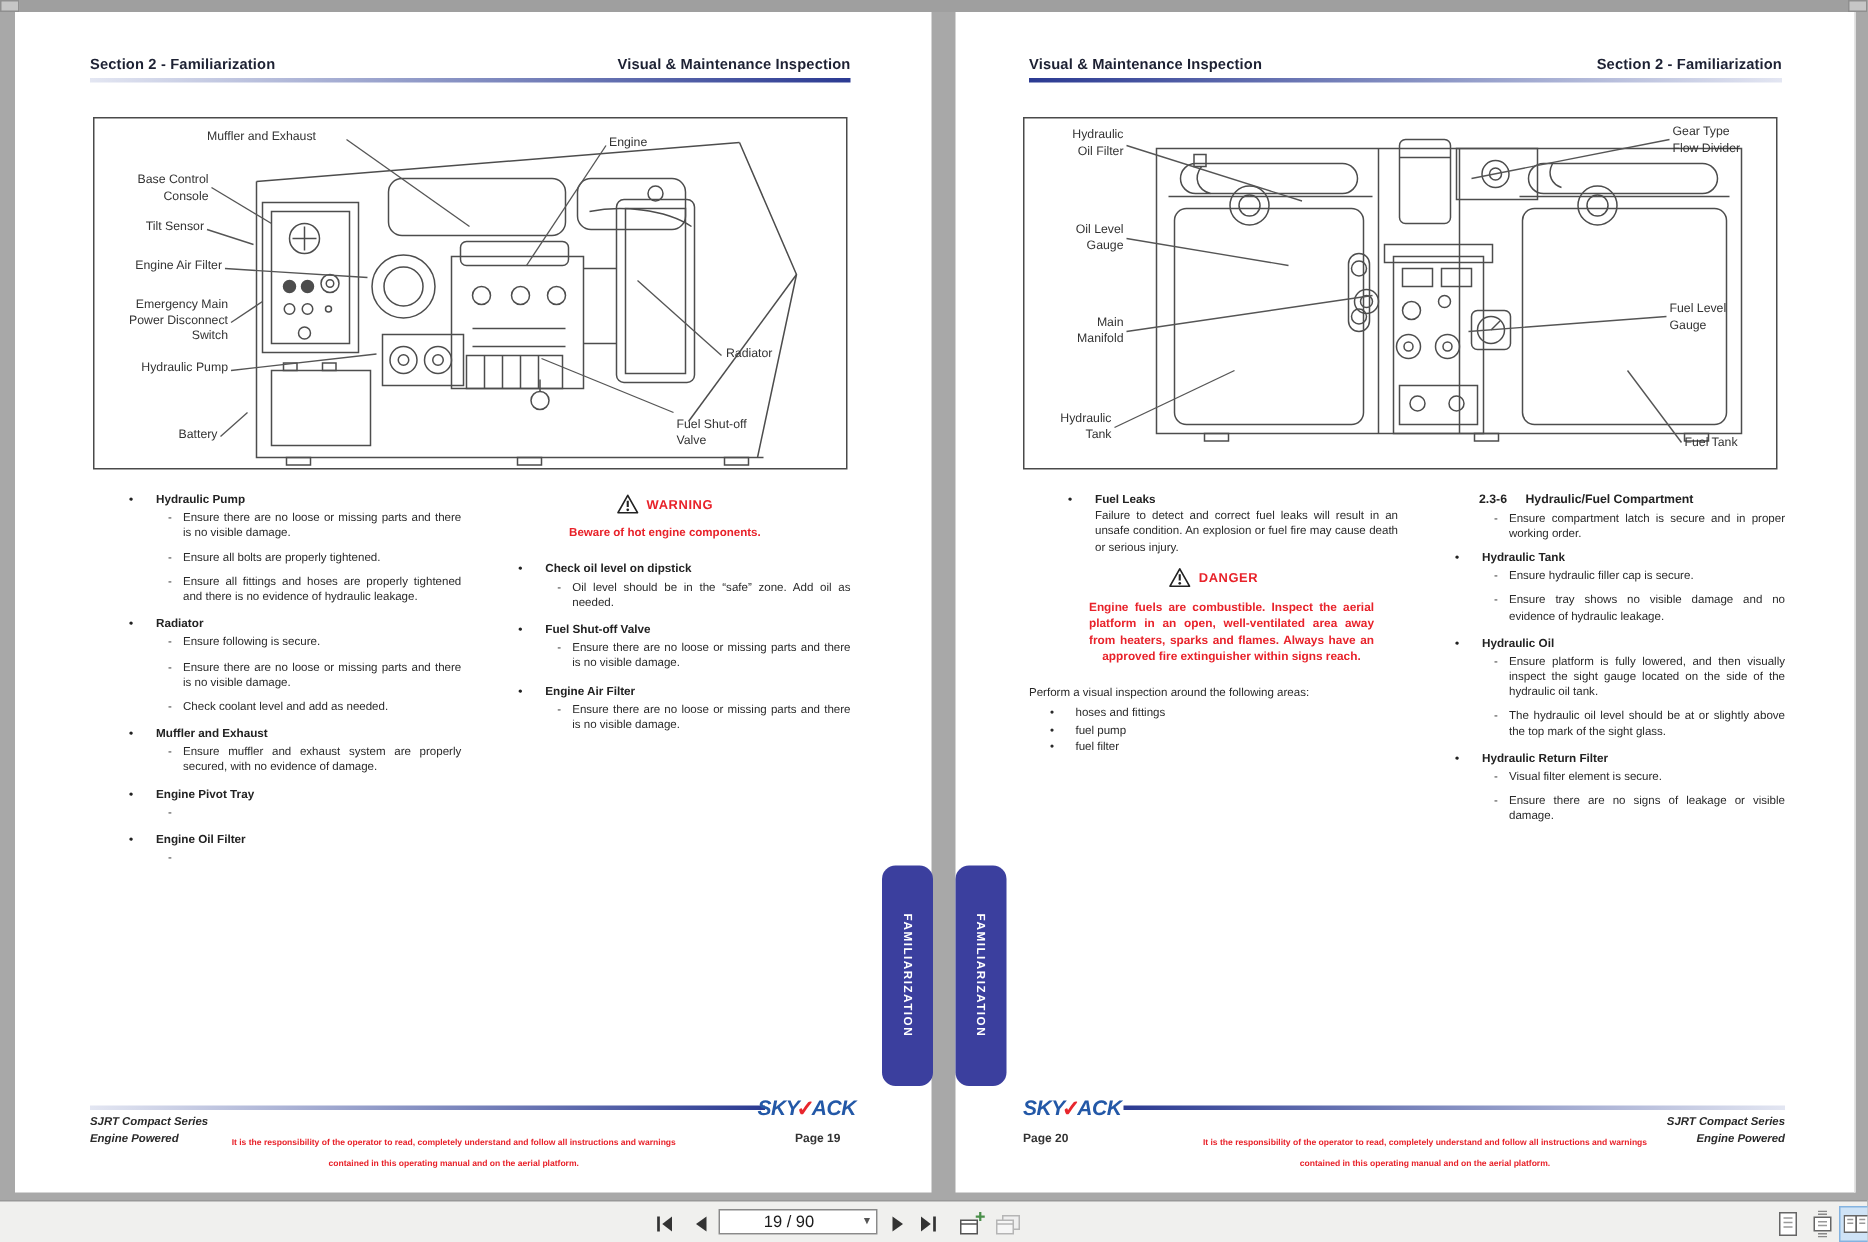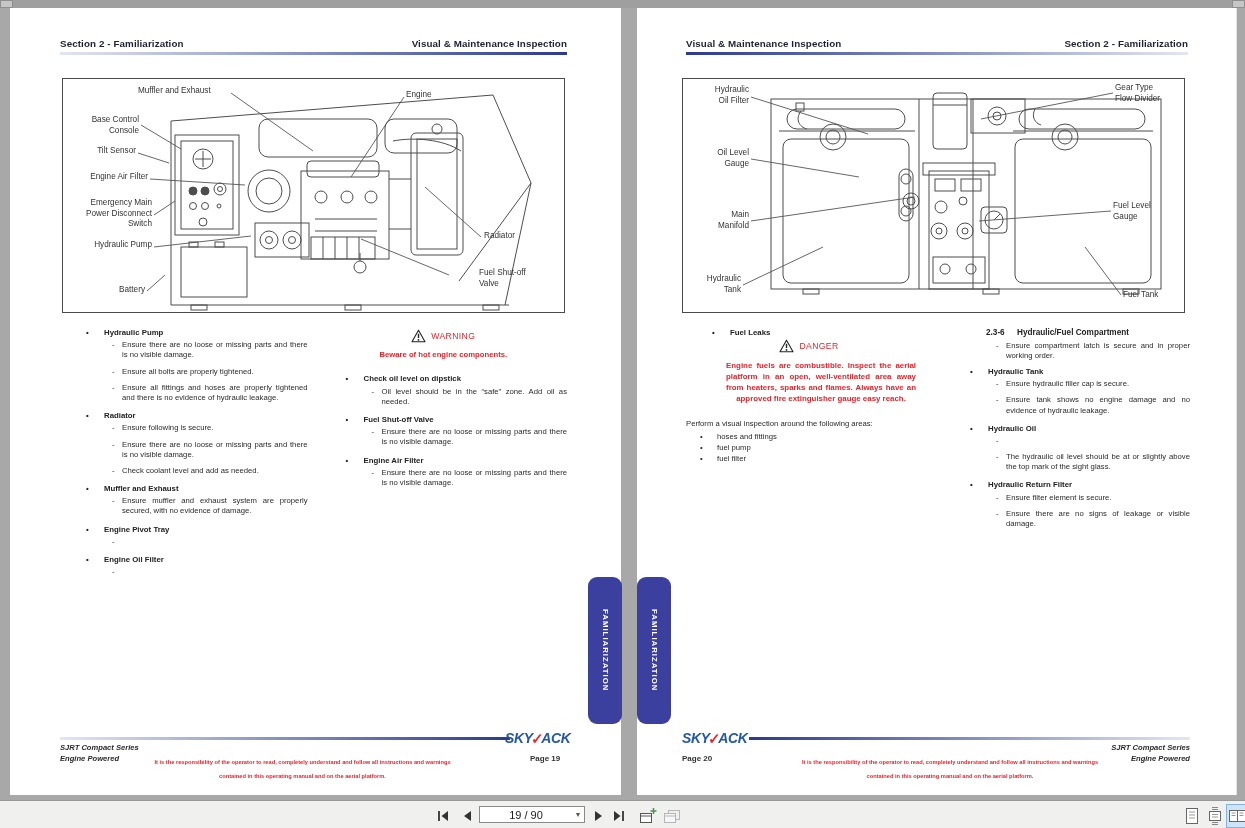--- a/index.html
+++ b/index.html
@@ -44,21 +44,21 @@
   
   .sec{margin-bottom:8px;}
   .sec-t{display:flex;font-weight:bold;font-size:7.8px;color:#222;line-height:1.32;}
   .blt{width:18px;padding-left:26px;flex:none;}
   .sec-title{flex:1;}
   .itm{display:flex;margin-top:2px;margin-bottom:6px;line-height:1.32;}
   .itm .dash{flex:none;width:10px;margin-left:52px;}
   .itm .itxt{flex:1;text-align:justify;}
   
   .alert-hd{display:flex;align-items:center;justify-content:center;gap:5px;margin:1px 0 7px;}
-  .alert-hd .lbl{color:#e8222a;font-weight:normal;font-size:8.6px;letter-spacing:.4px;}
+  .alert-hd .lbl{color:#e8222a;font-weight:bold;font-size:8.6px;letter-spacing:.4px;}
   .warn-txt{color:#e8222a;font-weight:bold;text-align:center;font-size:7.7px;line-height:1.35;margin:0 8px 14px;}
   .danger-txt{color:#e8222a;font-weight:bold;font-size:7.9px;line-height:1.4;margin:0 16px 14px 40px;text-align:justify;text-align-last:center;}
   .fl-p{margin-left:44px;text-align:justify;line-height:1.32;margin-top:1px;margin-bottom:8px;}
   .intro-p{line-height:1.35;margin:4px 0 2px;}
   .sbul{display:flex;line-height:1.45;}
   .sbul .b{flex:none;width:17px;padding-left:14px;}
   
   .numhead{display:flex;font-weight:bold;font-size:8.2px;color:#222;line-height:1.3;}
   .numhead .num{flex:none;width:31px;margin-left:42px;}
   .numhead .ttl{flex:1;}
@@ -161,21 +161,21 @@
       <div class="dlabel ra" style="left:8px;top:36px;width:68px;">Base Control
 Console</div>
       <div class="dlabel ra" style="left:8px;top:67px;width:65px;">Tilt Sensor</div>
       <div class="dlabel ra" style="left:4px;top:93px;width:81px;">Engine Air Filter</div>
       <div class="dlabel ra" style="left:4px;top:119px;width:85px;">Emergency Main
 Power Disconnect
 Switch</div>
       <div class="dlabel ra" style="left:4px;top:161px;width:85px;">Hydraulic Pump</div>
       <div class="dlabel ra" style="left:4px;top:206px;width:78px;">Battery</div>
       <div class="dlabel" style="left:421px;top:152px;">Radiator</div>
-      <div class="dlabel" style="left:388px;top:189px;margin-left:28px;">Fuel Shut-off
+      <div class="dlabel" style="left:388px;top:199px;">Fuel Shut-off
 Valve</div>
     </div>
 
     <div class="body2col">
       <div class="col">
           <div class="sec">
             <div class="sec-t">
               <span class="blt">•</span>
               <span class="sec-title">Hydraulic Pump</span>
             </div>
@@ -373,29 +373,30 @@
 Gauge</div>
       <div class="dlabel" style="left:440px;top:211px;text-align:right;">Fuel Tank</div>
     </div>
 
     <div class="body2col">
       <div class="col">
         <div class="sec-t">
           <span class="blt">•</span>
           <span class="sec-title">Fuel Leaks</span>
         </div>
+        <div class="fl-p">Failure to detect and correct fuel leaks will result in an unsafe condition. An explosion or fuel fire may cause death or serious injury.</div>
         <div class="alert-hd">
           <svg width="15" height="14" viewBox="0 0 15 14">
             <path d="M7.5 1.2 L14 12.8 H1 Z" fill="none" stroke="#222" stroke-width="1.1" stroke-linejoin="round"></path>
             <path d="M7.5 4.8v4.2" stroke="#222" stroke-width="1.4"></path>
             <circle cx="7.5" cy="10.9" r="0.9" fill="#222"></circle>
           </svg>
           <span class="lbl">DANGER</span>
         </div>
-        <div class="danger-txt">Engine fuels are combustible. Inspect the aerial platform in an open, well-ventilated area away from heaters, sparks and flames. Always have an approved fire extinguisher gauge easy reach.</div>
+        <div class="danger-txt">Engine fuels are combustible. Inspect the aerial platform in an open, well-ventilated area away from heaters, sparks and flames. Always have an approved fire extinguisher within signs reach.</div>
         <div class="intro-p">Perform a visual inspection around the following areas:</div>
         <div>
             <div class="sbul">
               <span class="b">•</span>
               <span>hoses and fittings</span>
             </div>
             <div class="sbul">
               <span class="b">•</span>
               <span>fuel pump</span>
             </div>
@@ -419,44 +420,45 @@
               <div class="sec-t">
                 <span class="blt">•</span>
                 <span class="sec-title">Hydraulic Tank</span>
               </div>
               <div class="itm">
                 <span class="dash">-</span>
                 <span class="itxt">Ensure hydraulic filler cap is secure.</span>
               </div>
               <div class="itm">
                 <span class="dash">-</span>
-                <span class="itxt">Ensure tank shows no engine damage and no evidence of hydraulic leakage.</span>
+                <span class="itxt">Ensure tray shows no visible damage and no evidence of hydraulic leakage.</span>
               </div>
             </div>
             <div class="sec">
               <div class="sec-t">
                 <span class="blt">•</span>
                 <span class="sec-title">Hydraulic Oil</span>
               </div>
               <div class="itm">
                 <span class="dash">-</span>
+                <span class="itxt">Ensure platform is fully lowered, and then visually inspect the sight gauge located on the side of the hydraulic oil tank.</span>
               </div>
               <div class="itm">
                 <span class="dash">-</span>
                 <span class="itxt">The hydraulic oil level should be at or slightly above the top mark of the sight glass.</span>
               </div>
             </div>
             <div class="sec">
               <div class="sec-t">
                 <span class="blt">•</span>
                 <span class="sec-title">Hydraulic Return Filter</span>
               </div>
               <div class="itm">
                 <span class="dash">-</span>
-                <span class="itxt">Ensure filter element is secure.</span>
+                <span class="itxt">Visual filter element is secure.</span>
               </div>
               <div class="itm">
                 <span class="dash">-</span>
                 <span class="itxt">Ensure there are no signs of leakage or visible damage.</span>
               </div>
             </div>
           </div>
       </div>
     </div>
 

